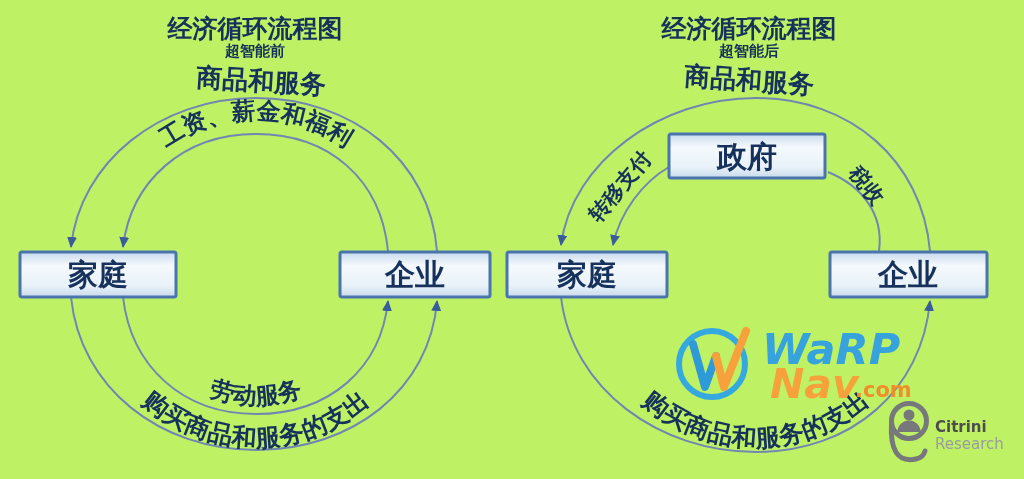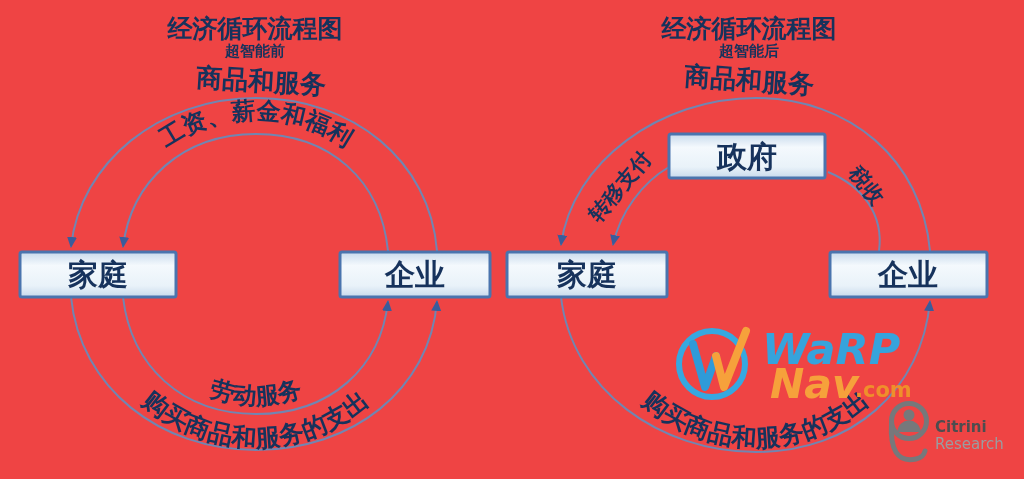--- a/index.html
+++ b/index.html
@@ -1,17 +1,17 @@
 <!DOCTYPE html>
 <html><head>
 <meta charset="utf-8">
 <style>
   html,body{margin:0;padding:0;background:#ffffff;}
   body{width:1024px;height:479px;overflow:hidden;font-family:"DejaVu Sans","Liberation Sans",sans-serif;}
-  .stage{position:relative;width:1024px;height:479px;background:#ef4444;}
+  .stage{position:relative;width:1024px;height:479px;background:#bef264;}
   svg{display:block;}
   text{font-family:"DejaVu Sans","Liberation Sans",sans-serif;}
   .navy{fill:#16325c;font-weight:bold;}
   .arc{fill:none;stroke:#7186b2;stroke-width:2;}
   .boxRect{fill:url(#boxGrad);stroke:#4a74ae;stroke-width:3;}
   .boxLabel{font-size:30px;}
   .titleMain{font-size:25px;}
   .titleSub{font-size:15px;}
   .arcLabelBig{font-size:26px;}
   .arcLabelMid{font-size:24px;}

